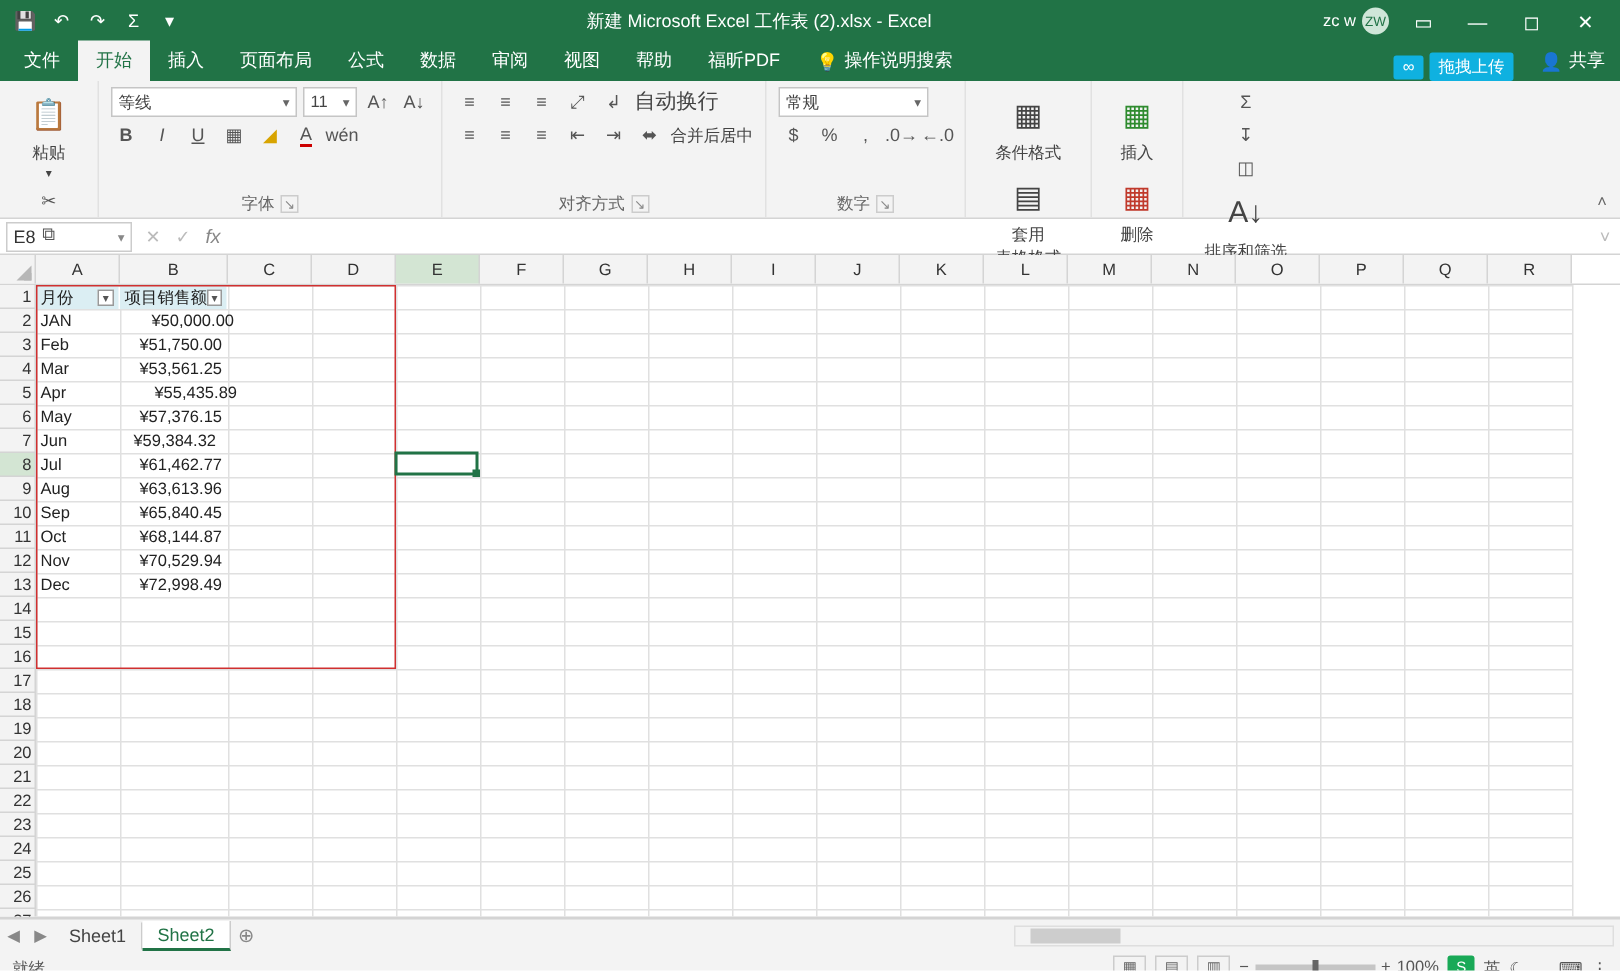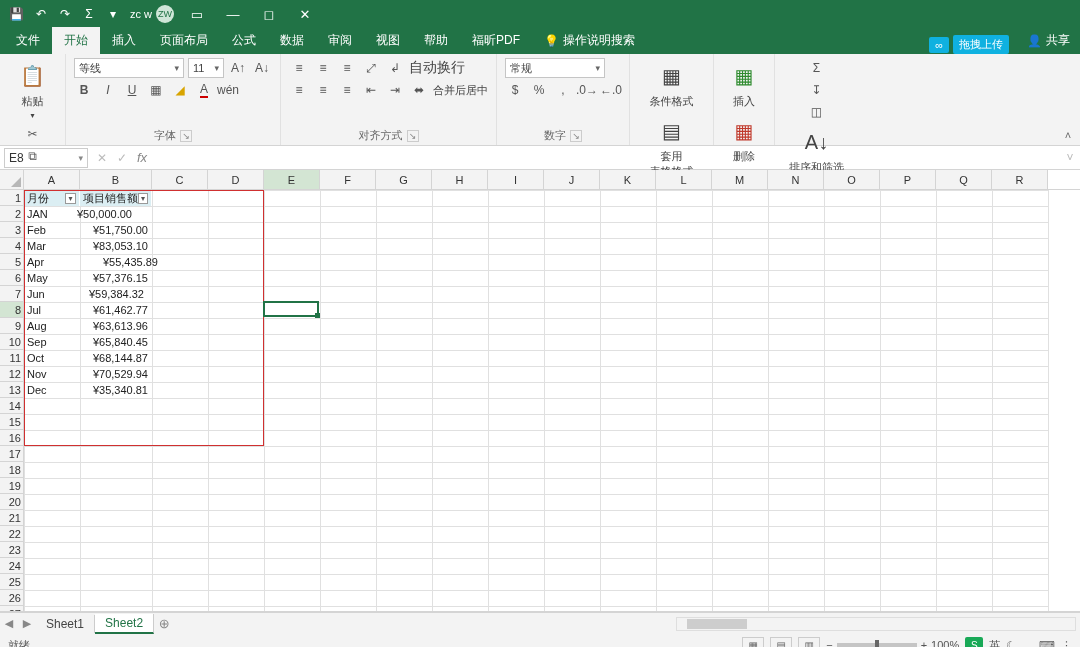--- a/index.html
+++ b/index.html
@@ -91,20 +91,21 @@
 <body>
 
 <div class="titlebar">
   <div class="qat">
     <div class="qbtn">💾</div>
     <div class="qbtn">↶</div>
     <div class="qbtn">↷</div>
     <div class="qbtn">Σ</div>
     <div class="qbtn">▾</div>
   </div>
+  <div class="title">新建 Microsoft Excel 工作表 (2).xlsx  -  Excel</div>
   <div class="user">
     <span>zc w</span>
     <span class="avatar">ZW</span>
   </div>
   <div class="winbtns">
     <div class="wbtn">▭</div>
     <div class="wbtn">—</div>
     <div class="wbtn">◻</div>
     <div class="wbtn">✕</div>
   </div>
@@ -153,21 +154,21 @@
     </div>
     <div class="glabel">
         <span>剪贴板</span>
         <span class="dlg">↘</span>
       </div>
   </div>
 
   <div class="group" style="min-width:200px">
     <div class="gbody">
       <div class="row">
-        <div class="combo" style="width:110px">
+        <div class="combo" style="width:124px">
             <span>等线</span>
             <span class="dd">▾</span>
           </div>
         <div class="combo" style="width:36px">
             <span>11</span>
             <span class="dd">▾</span>
           </div>
         <div class="minib">A↑</div>
         <div class="minib">A↓</div>
       </div>
@@ -422,43 +423,43 @@
         </div>
     <div class="cell hdrcell" style="left: 0px; top: 0px; width: 55px;">
           <span>月份</span>
           <span class="flt">▾</span>
         </div>
         <div class="cell hdrcell" style="left: 56px; top: 0px; width: 71px;">
           <span>项目销售额</span>
           <span class="flt">▾</span>
         </div>
         <div class="cell " style="left: 0px; top: 16px; width: 55px;">JAN</div>
-        <div class="cell " style="left: 40px; top: 16px; width: 71px; justify-content: flex-end;">¥50,000.00</div>
+        <div class="cell " style="left: 64px; top: 16px; width: 71px; justify-content: flex-end;">¥50,000.00</div>
         <div class="cell " style="left: 0px; top: 32px; width: 55px;">Feb</div>
         <div class="cell " style="left: 56px; top: 32px; width: 71px; justify-content: flex-end;">¥51,750.00</div>
         <div class="cell " style="left: 0px; top: 48px; width: 55px; text-align: center;">Mar</div>
-        <div class="cell " style="left: 56px; top: 48px; width: 71px; justify-content: flex-end;">¥83,053.10</div>
+        <div class="cell " style="left: 56px; top: 48px; width: 71px; justify-content: flex-end;">¥53,561.25</div>
         <div class="cell " style="left: 0px; top: 64px; width: 75px;">Apr</div>
         <div class="cell " style="left: 56px; top: 64px; width: 81px; justify-content: flex-end;">¥55,435.89</div>
         <div class="cell " style="left: 0px; top: 80px; width: 55px;">May</div>
         <div class="cell " style="left: 56px; top: 80px; width: 71px; justify-content: flex-end;">¥57,376.15</div>
         <div class="cell " style="left: 0px; top: 96px; width: 55px;">Jun</div>
         <div class="cell " style="left: 56px; top: 96px; width: 67px; justify-content: flex-end;">¥59,384.32</div>
         <div class="cell " style="left: 0px; top: 112px; width: 55px;">Jul</div>
         <div class="cell " style="left: 56px; top: 112px; width: 71px; justify-content: flex-end;">¥61,462.77</div>
         <div class="cell " style="left: 0px; top: 128px; width: 73px;">Aug</div>
         <div class="cell " style="left: 56px; top: 128px; width: 71px; justify-content: flex-end;">¥63,613.96</div>
         <div class="cell " style="left: 0px; top: 144px; width: 55px;">Sep</div>
         <div class="cell " style="left: 56px; top: 144px; width: 71px; justify-content: flex-end;">¥65,840.45</div>
         <div class="cell " style="left: 0px; top: 160px; width: 55px;">Oct</div>
         <div class="cell " style="left: 56px; top: 160px; width: 71px; justify-content: flex-end;">¥68,144.87</div>
         <div class="cell " style="left: 0px; top: 176px; width: 55px;">Nov</div>
         <div class="cell " style="left: 56px; top: 176px; width: 71px; justify-content: flex-end; text-align: right;">¥70,529.94</div>
         <div class="cell " style="left: 0px; top: 192px; width: 55px;">Dec</div>
-        <div class="cell " style="left: 56px; top: 192px; width: 71px; justify-content: flex-end;">¥35,340.81</div>
+        <div class="cell " style="left: 56px; top: 192px; width: 71px; justify-content: flex-end;">¥72,998.49</div>
         <div class="redbox" style="left: 0px; top: 0px; width: 240px; height: 256px;"></div>
         <div class="selcell" style="left: 239px; top: 111px; width: 56px; height: 16px;">
           <div class="fill"></div>
         </div>
       </div>
   </div>
 </div>
 
 <div class="sheetbar">
   <div class="navbtn">◀</div>

